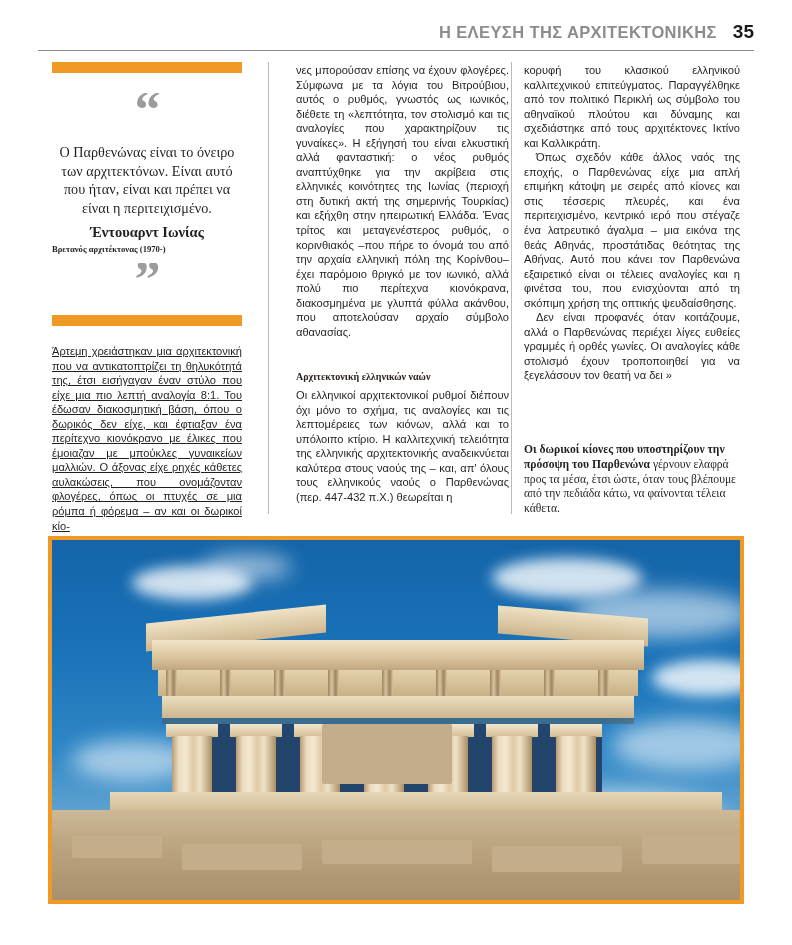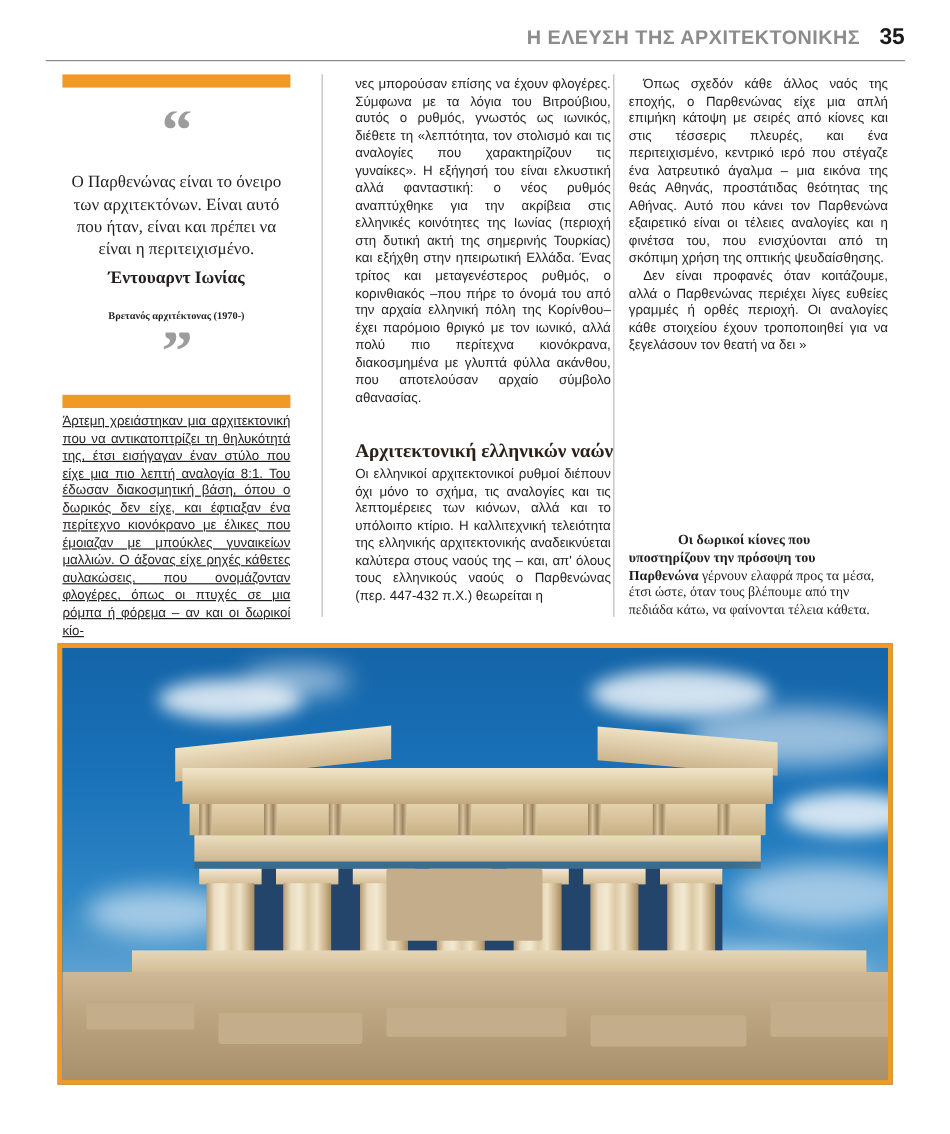--- a/index.html
+++ b/index.html
@@ -126,27 +126,27 @@
   .pq-author {
     margin-top: 7px;
     text-align: center;
     font-family: "Liberation Serif", serif;
     font-weight: bold;
     font-size: 14.5px;
     line-height: 17px;
     color: #231f20;
   }
   .pq-role {
-    text-align: center;
+    text-align: left;
     font-family: "Liberation Serif", serif;
     font-weight: bold;
     font-size: 8.6px;
     line-height: 12px;
     color: #231f20;
-    margin-top: 16px;
+    margin-top: 2px;
   }
 
   
   .body-text {
     font-family: "Liberation Sans", sans-serif;
     font-size: 11.1px;
     line-height: 14.55px;
     color: #231f20;
     text-align: justify;
     text-justify: inter-word;
@@ -174,21 +174,21 @@
     width: 213px;
   }
 
   .subhead {
     position: absolute;
     left: 0px;
     top: 307px;
     width: 215px;
     font-family: "Liberation Serif", serif;
     font-weight: bold;
-    font-size: 16px;
+    font-size: 10px;
     line-height: 16px;
     color: #2b2119;
   }
 
   .col-2 .body-text-bottom {
     position: absolute;
     left: 0px;
     top: 326px;
     width: 213px;
   }
@@ -207,21 +207,20 @@
     top: 381px;
     width: 216px;
     font-family: "Liberation Serif", serif;
     font-size: 11.6px;
     line-height: 14.8px;
     color: #231f20;
     text-align: left;
   }
   .caption b {
     font-weight: bold;
-    margin-left: 41px;
   }
 
   
   .photo-frame {
     position: absolute;
     left: 48px;
     top: 536px;
     width: 696px;
     height: 368px;
     border: 4px solid #f09a25;
@@ -412,22 +411,23 @@
 
       <div class="subhead">Αρχιτεκτονική ελληνικών ναών</div>
 
       <div class="body-text body-text-bottom">
         <p>Οι ελληνικοί αρχιτεκτονικοί ρυθμοί διέπουν όχι μόνο το σχήμα, τις αναλογίες και τις λεπτομέρειες των κιόνων, αλλά και το υπόλοιπο κτίριο. Η καλλιτεχνική τελειότητα της ελληνικής αρχιτεκτονικής αναδεικνύεται καλύτερα στους ναούς της – και, απ' όλους τους ελληνικούς ναούς ο Παρθενώνας (περ. 447-432 π.Χ.) θεωρείται η</p>
       </div>
     </div>
 
     <div class="col col-3">
       <div class="body-text body-text-top">
+        <p>κορυφή του κλασικού ελληνικού καλλιτεχνικού επιτεύγματος. Παραγγέλθηκε από τον πολιτικό Περικλή ως σύμβολο του αθηναϊκού πλούτου και δύναμης και σχεδιάστηκε από τους αρχιτέκτονες Ικτίνο και Καλλικράτη.</p>
         <p class="indent">Όπως σχεδόν κάθε άλλος ναός της εποχής, ο Παρθενώνας είχε μια απλή επιμήκη κάτοψη με σειρές από κίονες και στις τέσσερις πλευρές, και ένα περιτειχισμένο, κεντρικό ιερό που στέγαζε ένα λατρευτικό άγαλμα – μια εικόνα της θεάς Αθηνάς, προστάτιδας θεότητας της Αθήνας. Αυτό που κάνει τον Παρθενώνα εξαιρετικό είναι οι τέλειες αναλογίες και η φινέτσα του, που ενισχύονται από τη σκόπιμη χρήση της οπτικής ψευδαίσθησης.</p>
-        <p class="indent">Δεν είναι προφανές όταν κοιτάζουμε, αλλά ο Παρθενώνας περιέχει λίγες ευθείες γραμμές ή ορθές περιοχή. Οι αναλογίες κάθε στοιχείου έχουν τροποποιηθεί για να ξεγελάσουν τον θεατή να δει »</p>
+        <p class="indent">Δεν είναι προφανές όταν κοιτάζουμε, αλλά ο Παρθενώνας περιέχει λίγες ευθείες γραμμές ή ορθές γωνίες. Οι αναλογίες κάθε στολισμό έχουν τροποποιηθεί για να ξεγελάσουν τον θεατή να δει »</p>
       </div>
 
       <div class="caption">
         <b>Οι δωρικοί κίονες που υποστηρίζουν την πρόσοψη του Παρθενώνα</b><span> γέρνουν ελαφρά προς τα μέσα, έτσι ώστε, όταν τους βλέπουμε από την πεδιάδα κάτω, να φαίνονται τέλεια κάθετα.</span>
       </div>
     </div>
   </div>
 
   <div class="photo-frame">
     <div class="photo">

